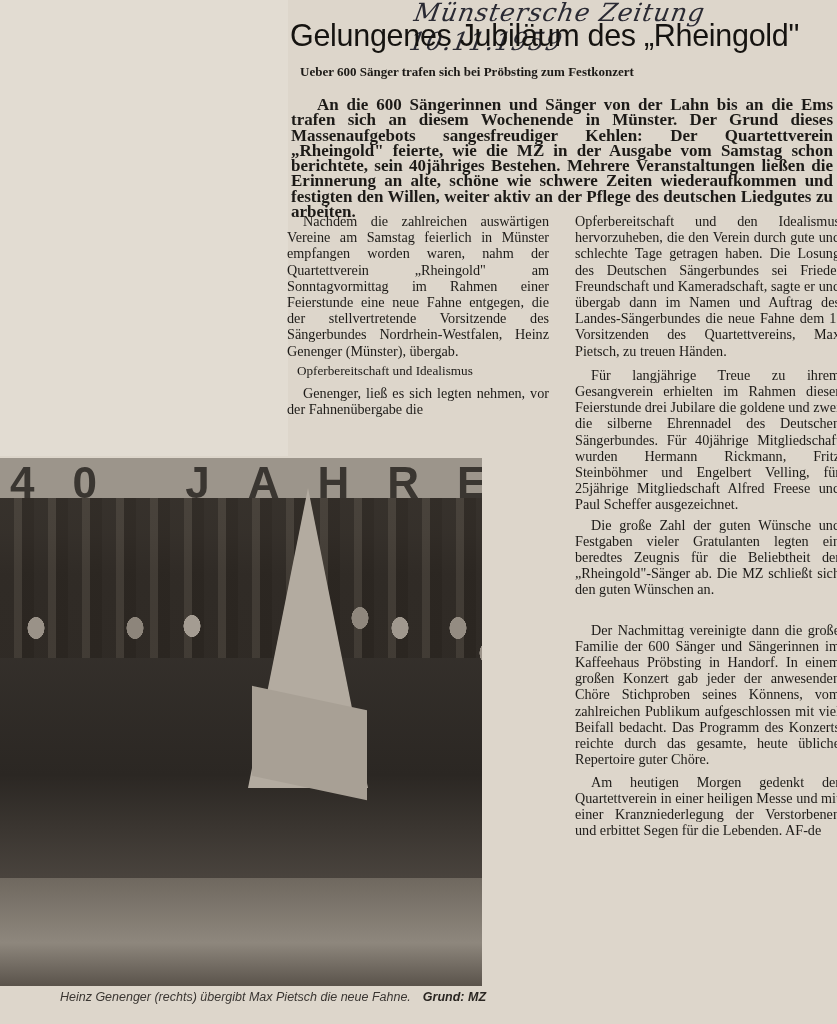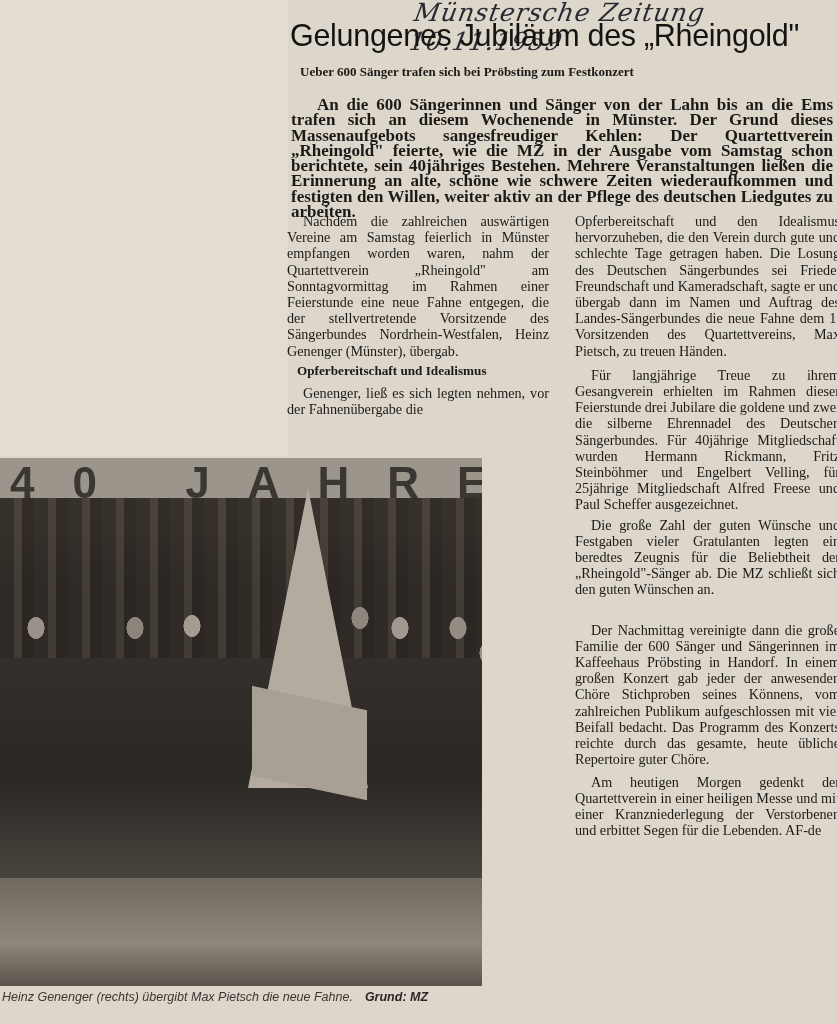--- a/index.html
+++ b/index.html
@@ -46,21 +46,21 @@
       text-indent: 26px;
     }
     .col {
       position: absolute;
       font-family: "Liberation Serif", serif;
       font-size: 14.2px; line-height: 16.2px; text-align: justify;
       hyphens: manual;
     }
     .col p { margin: 0 0 4px 0; text-indent: 16px; }
     .col h3 {
-      margin: 4px 0 6px 0; font-size: 13.2px; font-weight: bold;
+      margin: 4px 0 6px 0; font-size: 13.2px; font-weight: normal;
       text-align: center;
     }
     .col h3.left { text-align: left; margin-left: 10px; }
     .col-left { left: 287px; top: 213px; width: 262px; }
     .col-right { left: 575px; top: 213px; width: 265px; }
     .photo {
       position: absolute; left: 0; top: 458px; width: 482px; height: 528px;
       background: linear-gradient(180deg, #8a837a 0%, #6e675f 14%, #3a3530 22%, #2b2723 60%, #4a443e 80%, #7d766d 92%, #5e5750 100%);
       overflow: hidden;
     }
@@ -99,21 +99,21 @@
         radial-gradient(ellipse 14px 18px at 488px 55px, #9a9288 60%, transparent 62%);
     }
     .photo .floor {
       position: absolute; left: 0; top: 420px; width: 546px; height: 108px;
       background: linear-gradient(180deg, #6f685f, #8e877d 60%, #5a534b);
     }
     .caption {
       position: absolute; left: 2px; top: 990px; width: 542px;
       font-family: "Liberation Sans", sans-serif; font-style: italic;
       font-size: 12.5px; color: #3a3632;
-      display: flex; justify-content: flex-start; gap: 12px;
+      display: flex; justify-content: center; gap: 12px;
     }
     .caption .credit { font-weight: bold; color: #2a2622; }
   </style>
 </head>
 <body>
 
 <div class="clip-top"></div>
 <div class="clip-right"></div>
 <div class="clip-bottom"></div>
 

